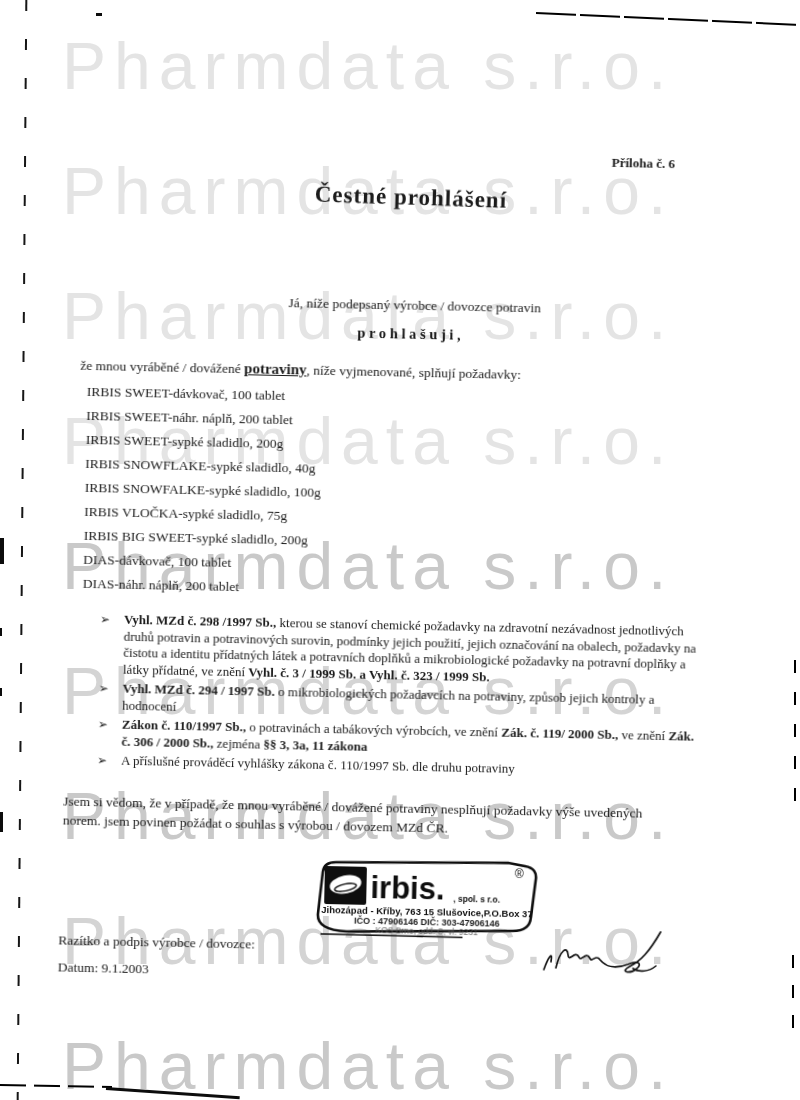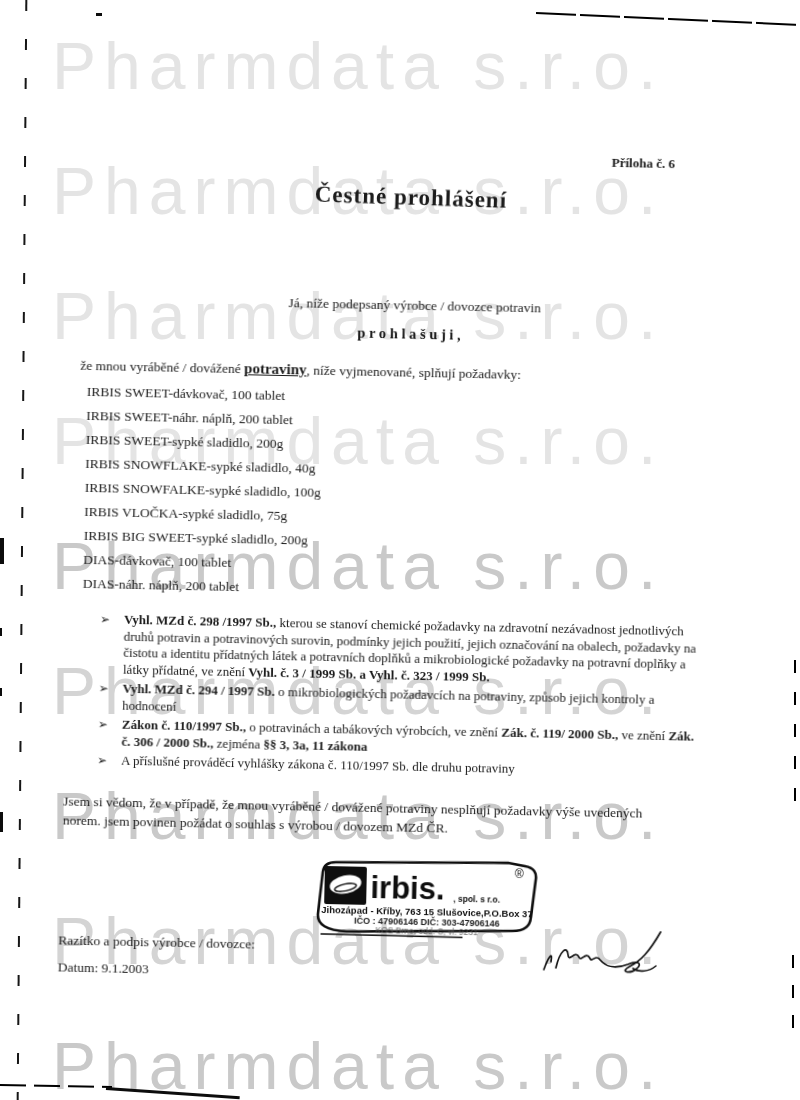--- a/index.html
+++ b/index.html
@@ -1,20 +1,20 @@
 <!DOCTYPE html>
 <html><head>
 <meta charset="utf-8">
 <style>
   html,body{margin:0;padding:0;background:#fff;}
   #page{position:relative;width:800px;height:1100px;background:#ffffff;overflow:hidden;
         font-family:"Liberation Serif",serif;color:#1b1b1b;}
 
   
-  .wm{position:absolute;left:52px;white-space:nowrap;
+  .wm{position:absolute;left:62px;white-space:nowrap;
       font-family:"Liberation Sans",sans-serif;font-size:66px;letter-spacing:8px;
       user-select:none;z-index:1;text-align:center;}
   .wm.light{color:#e4e4e4;} .wm.mid{color:#d4d4d4;} .wm.dark{color:#c9c9c9;}
 
   
   #scan{position:absolute;inset:0;z-index:3;transform:rotate(1.2deg);transform-origin:0 0;
         filter:blur(0.3px);}
   .abs{position:absolute;}
   .annex{left:615px;top:142px;font-weight:bold;font-size:13px;}
   .title{left:0;top:176px;width:830px;text-align:center;font-size:23px;font-weight:bold;

